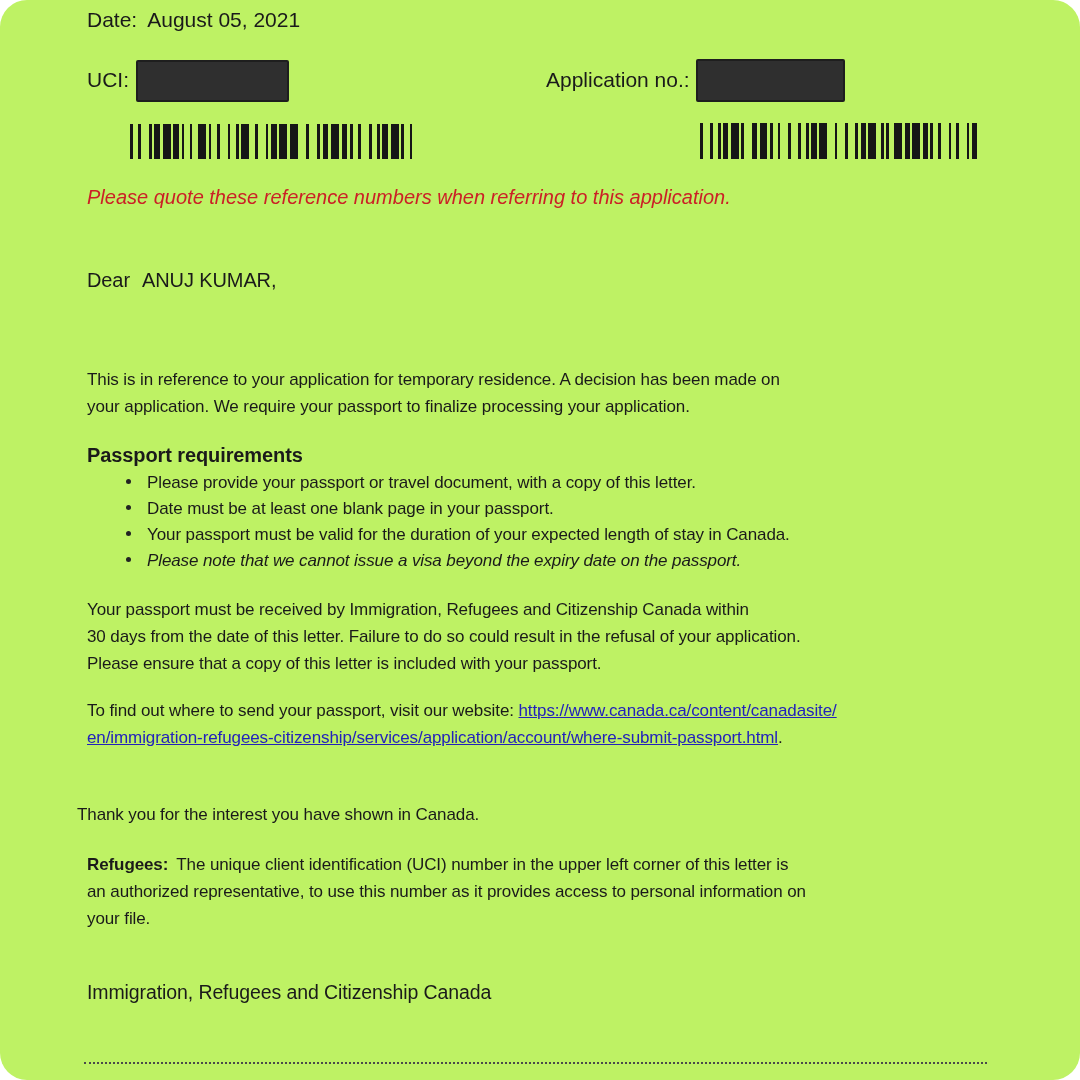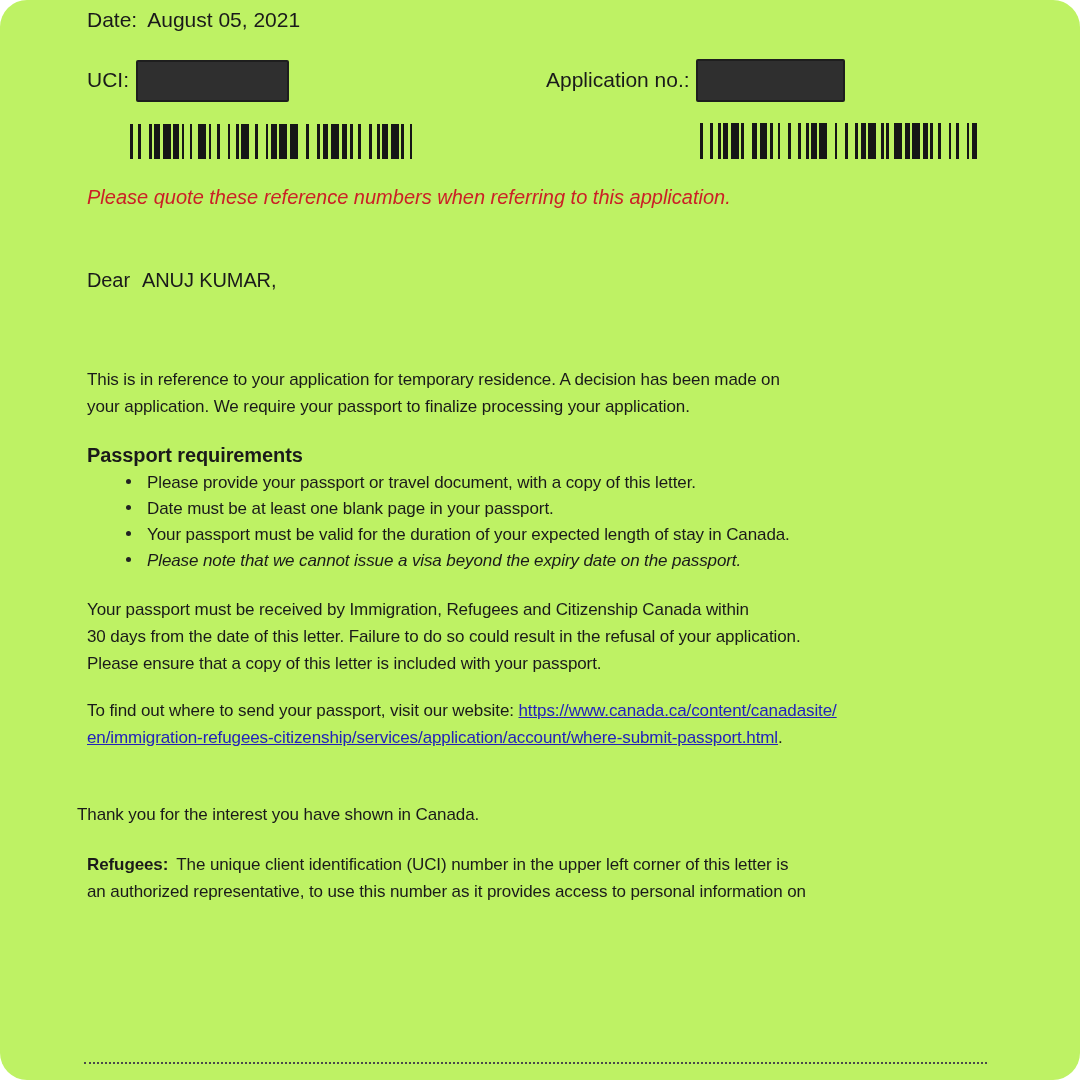--- a/index.html
+++ b/index.html
@@ -242,18 +242,20 @@
     </div>
   </div>
 
   <div class="abs body-line" style="left:77px;top:801px;">Thank you for the interest you have shown in Canada.</div>
 
   <div class="abs" style="left:87px;top:851px;">
     <div class="body-line">
       <span class="bold">Refugees:</span><span class="att-rest">The unique client identification (UCI) number in the upper left corner of this letter is</span>
     </div>
     <div class="body-line">an authorized representative, to use this number as it provides access to personal information on</div>
-  </div>
-
+    <div class="body-line">your file.</div>
+  </div>
+
+  <div class="abs body-line" style="left:87px;top:979px;font-size:19.5px;">Immigration, Refugees and Citizenship Canada</div>
 
   <div class="dotted-rule" style="left:84px;top:1062px;width:903px;"></div>
 
 </div>
 
 </body></html>

